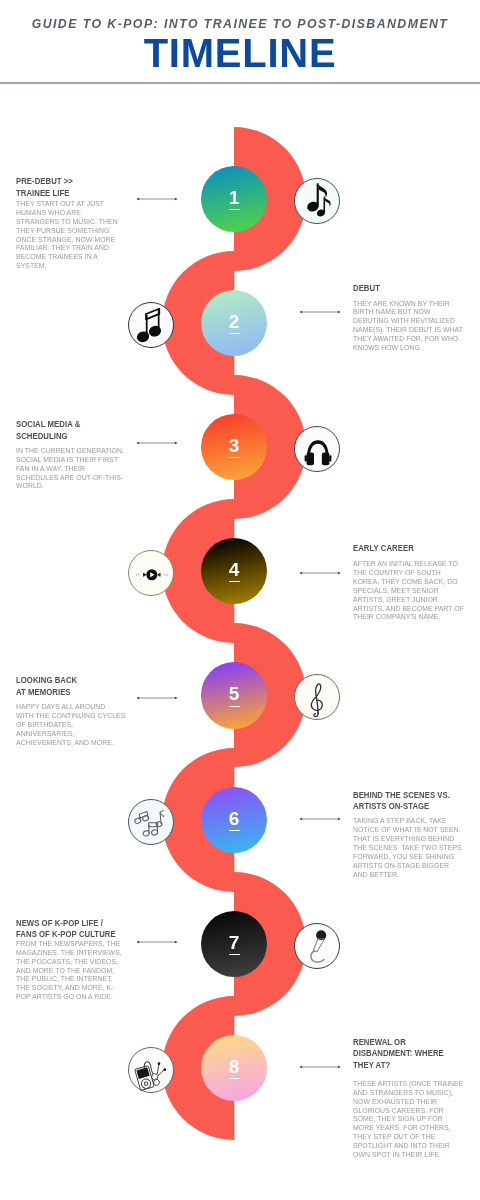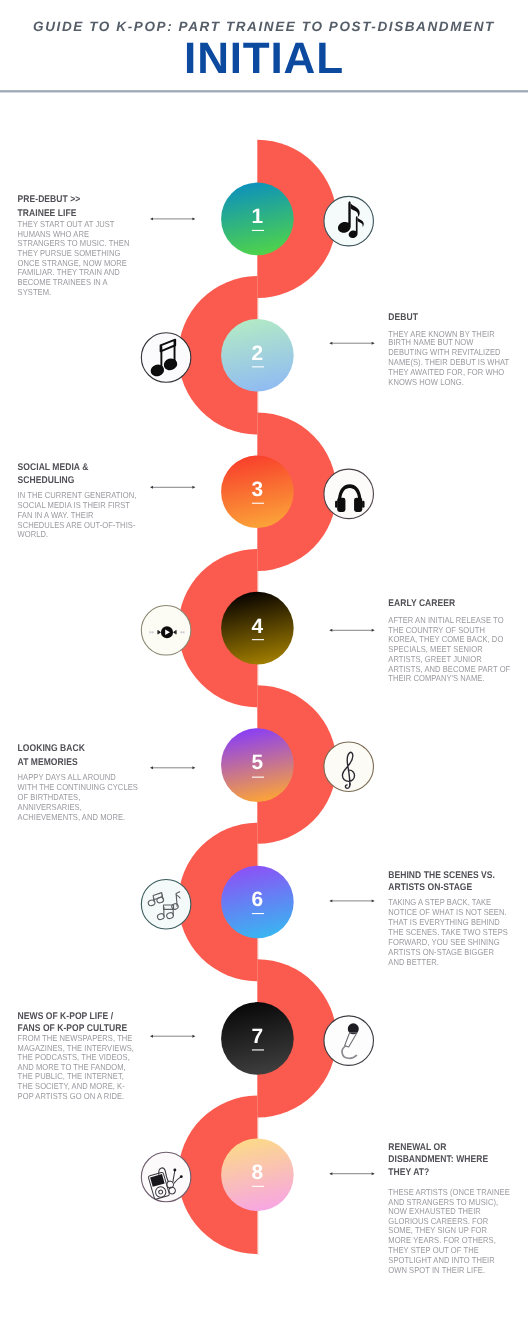--- a/index.html
+++ b/index.html
@@ -45,22 +45,22 @@
           color:#4f4f56;line-height:11.5px;}
   .txt p{margin:0;font-size:7.9px;letter-spacing:0.05px;color:#9a9aa0;
          line-height:8.9px;}
   .txt p span,.txt h3 span{display:block;white-space:nowrap;}
 </style>
 </head>
 <body>
 
 <div class="page">
   <div class="hdr">
-    <div class="sub">GUIDE TO K-POP: PART TRAINEE TO POST-DISBANDMENT</div>
-    <div class="ttl">INITIAL</div>
+    <div class="sub">GUIDE TO K-POP: INTO TRAINEE TO POST-DISBANDMENT</div>
+    <div class="ttl">TIMELINE</div>
   </div>
   <div class="rule"></div>
   <div class="tl" id="timeline">
     <div class="spine"></div>
   <div class="semi r" style="top: 127px;"></div>
       <div class="numc" style="top: 166px; background: linear-gradient(168deg, rgb(14, 146, 186) 8%, rgb(79, 211, 74) 92%);">
         <i>1</i>
       </div>
       <div class="icc r" style="top: 178px; border-color: rgb(60, 83, 89); background: rgb(244, 251, 250);">
         <svg width="46" height="46" viewBox="0 0 45 45">

